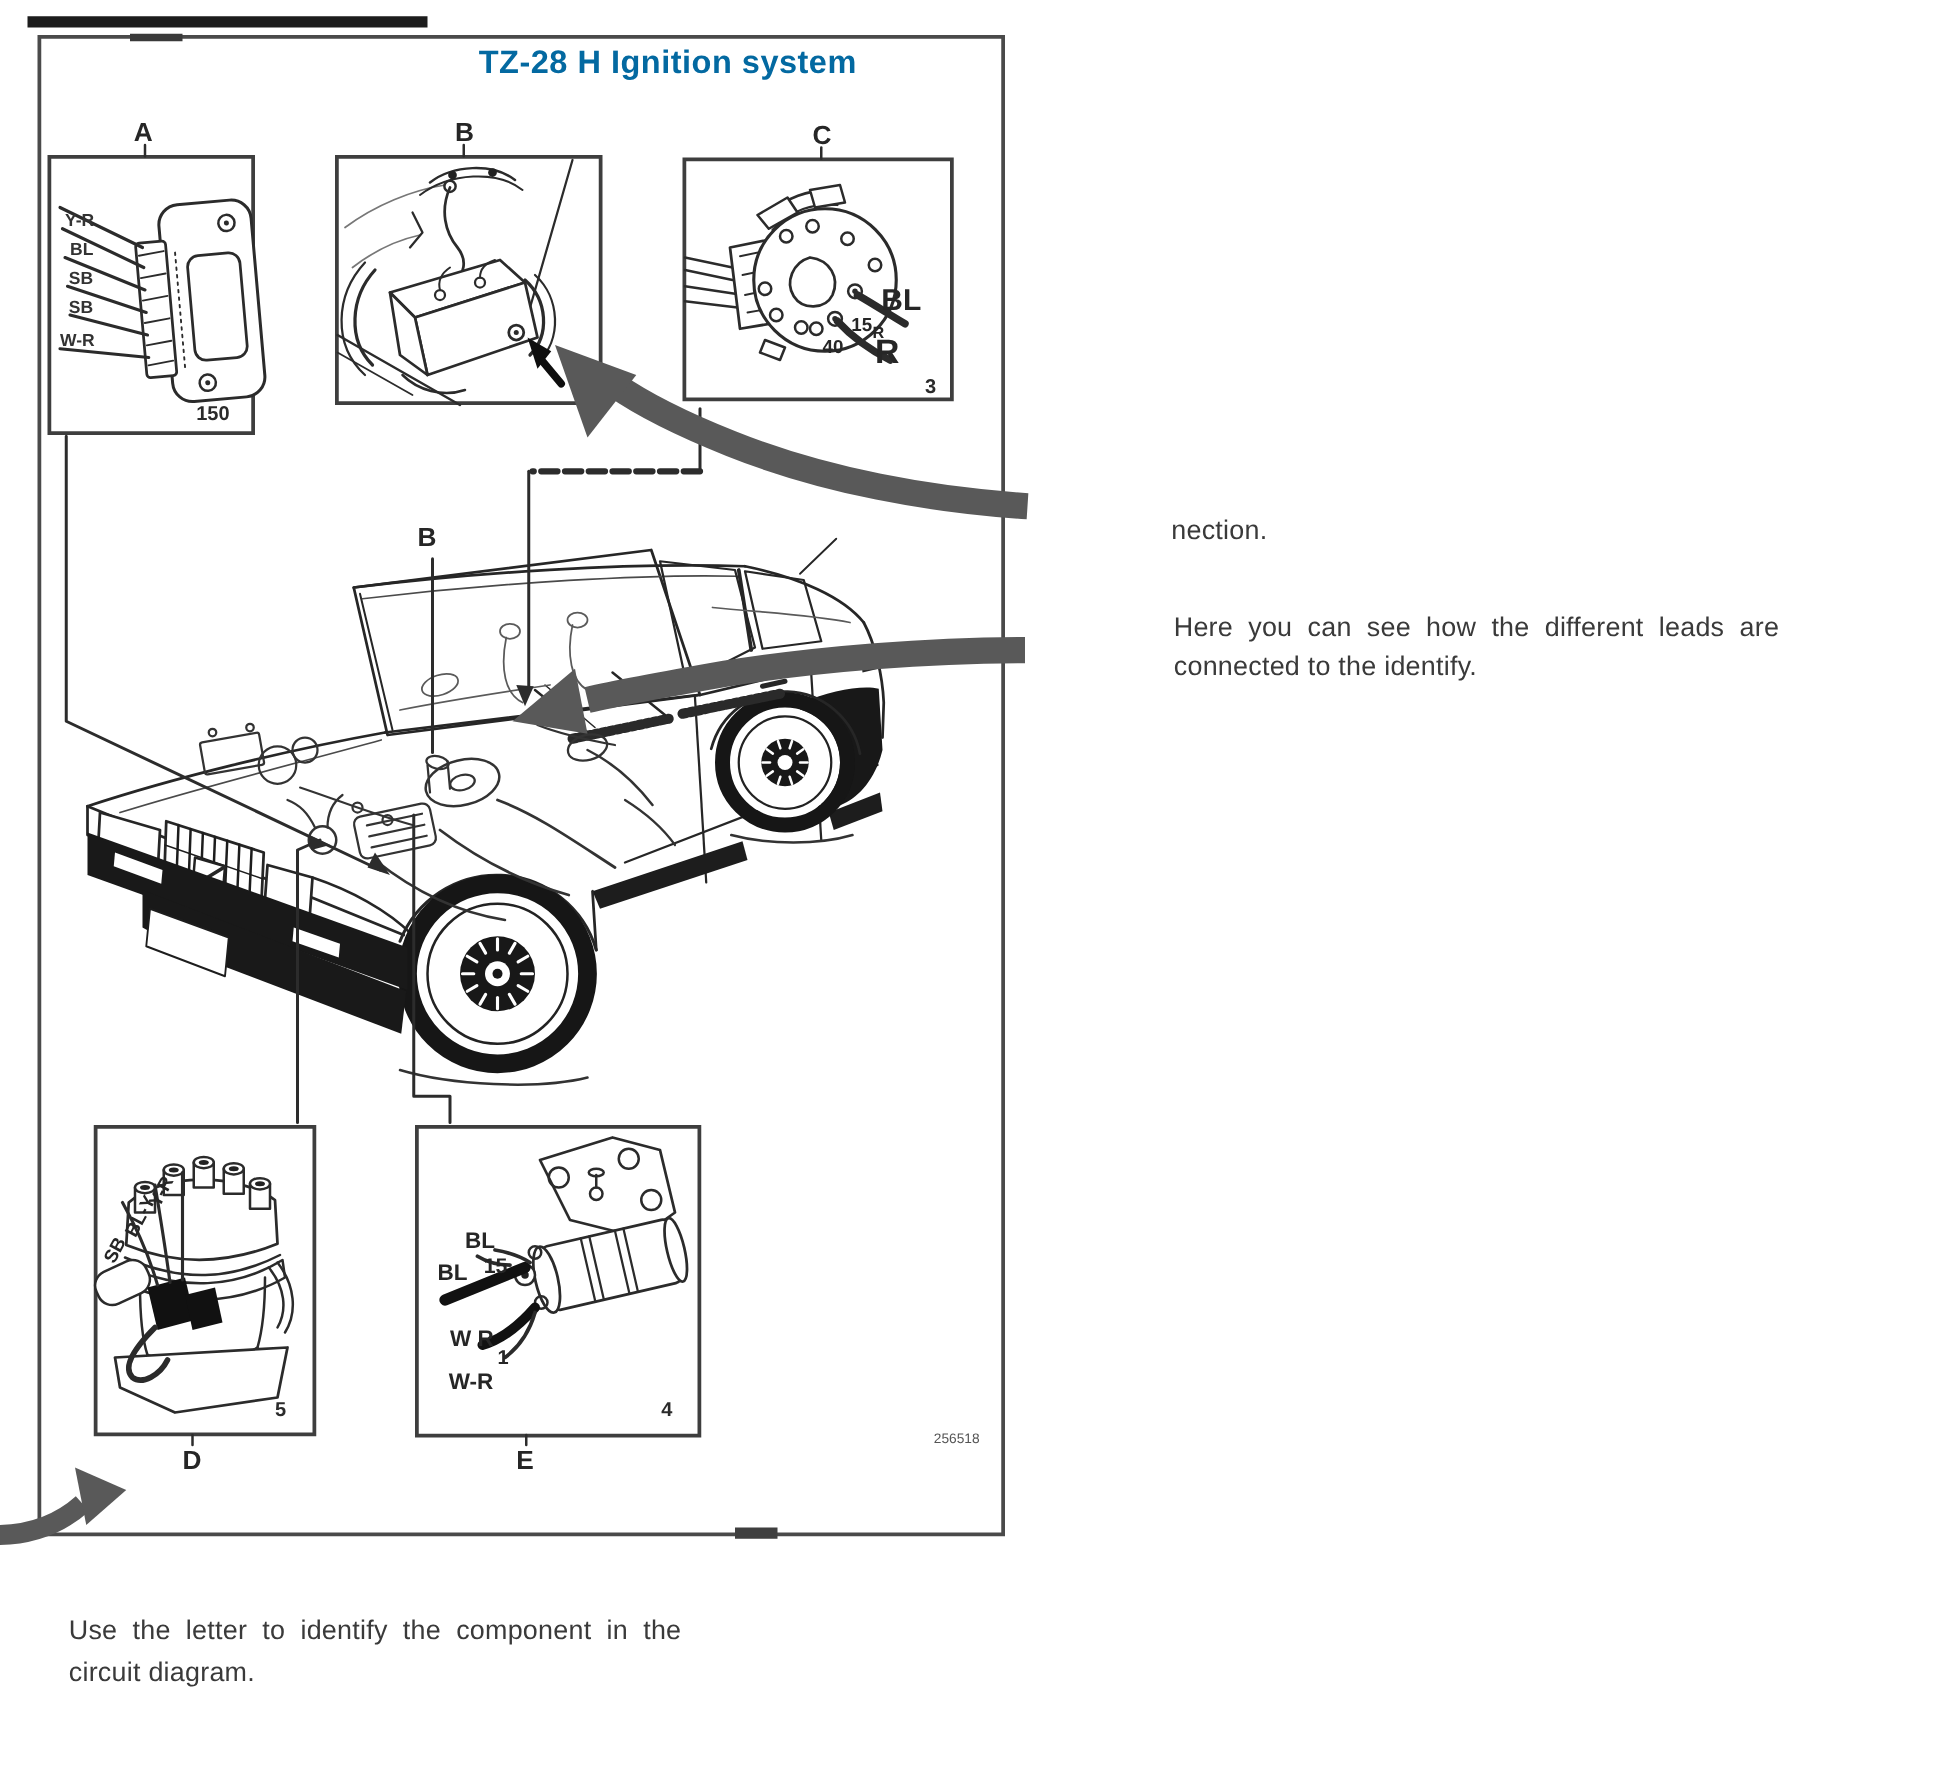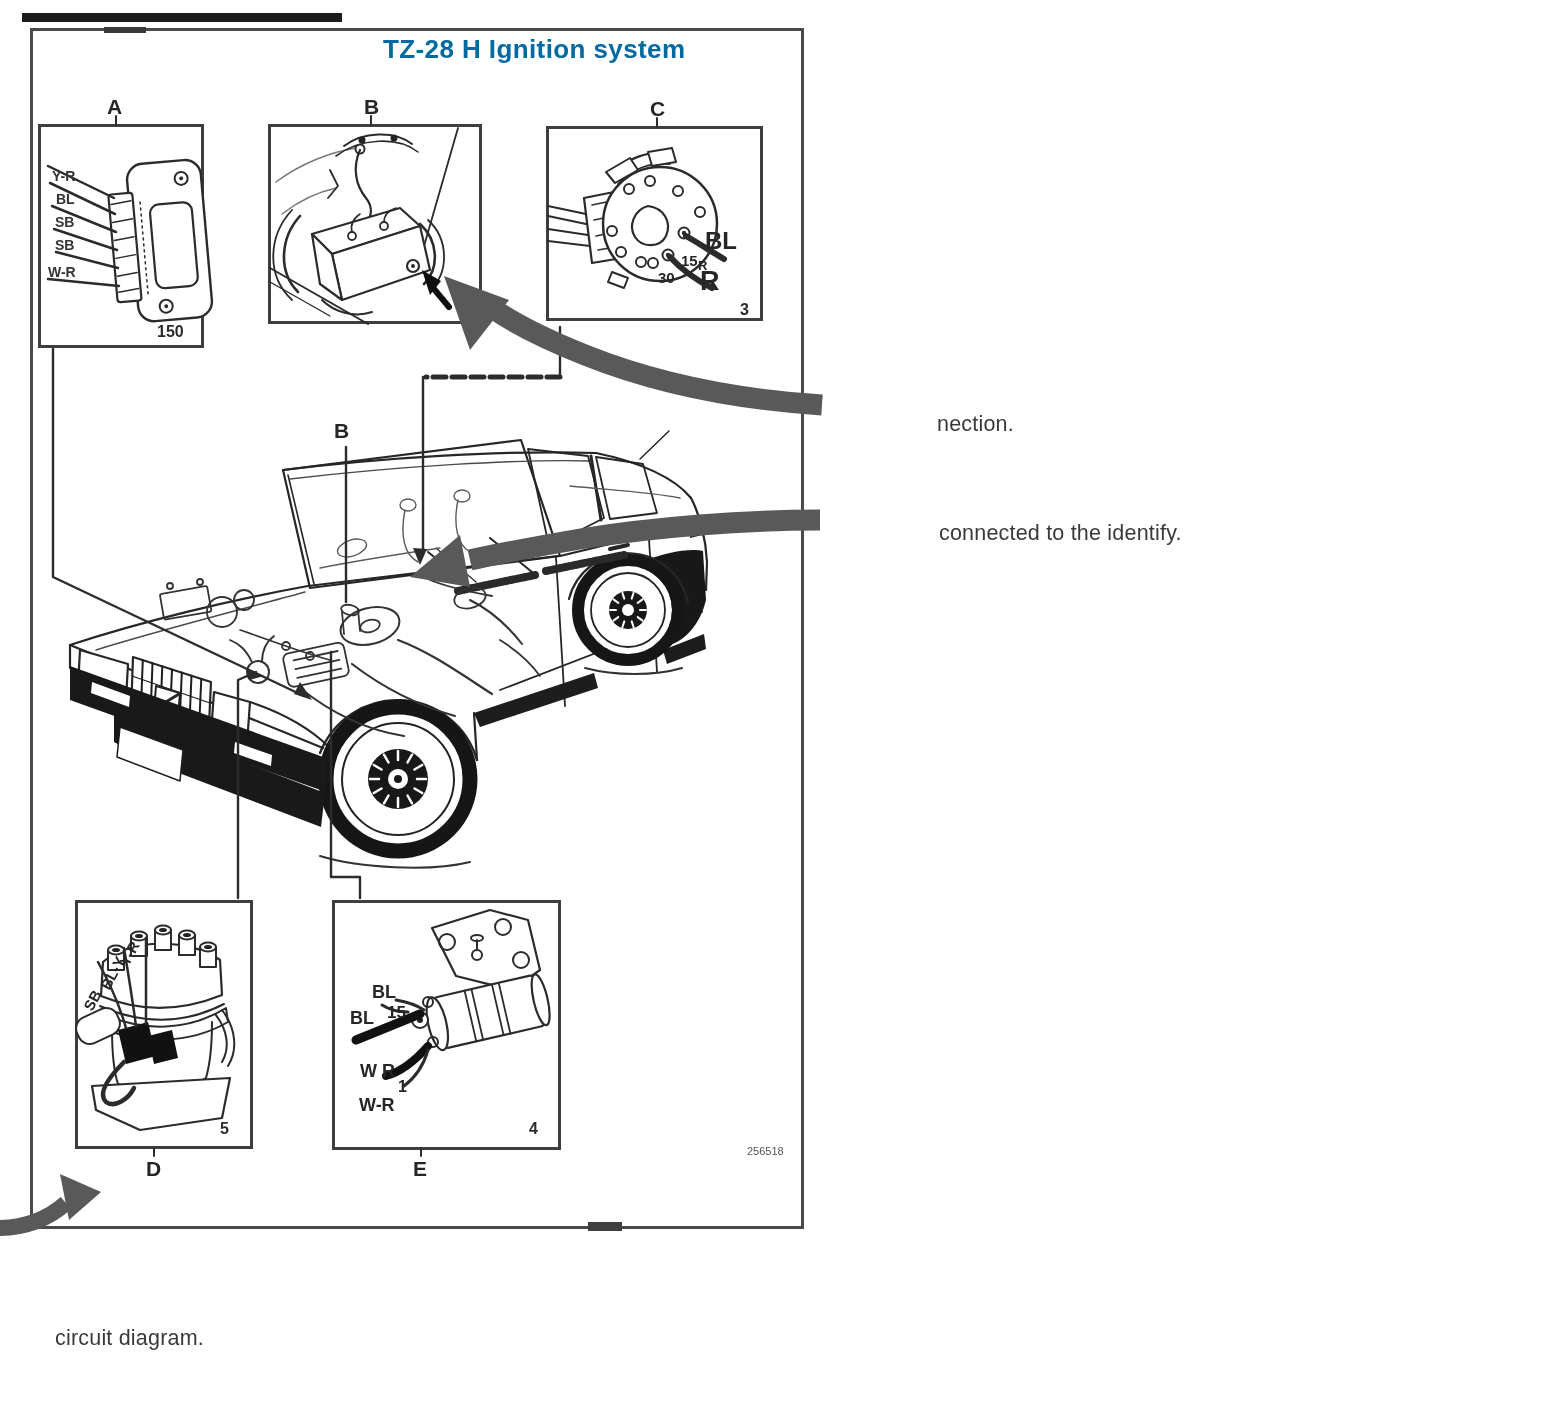--- a/index.html
+++ b/index.html
@@ -423,33 +423,35 @@
 
   <span class="lbl wire" style="left:52px;top:169px;">Y-R</span>
   <span class="lbl wire" style="left:56px;top:192px;">BL</span>
   <span class="lbl wire" style="left:55px;top:215px;">SB</span>
   <span class="lbl wire" style="left:55px;top:238px;">SB</span>
   <span class="lbl wire" style="left:48px;top:265px;">W-R</span>
 
   <span class="lbl" style="left:705px;top:229px;font-size:24px;font-weight:600;">BL</span>
   <span class="lbl" style="left:681px;top:253px;font-size:15px;font-weight:600;">15</span>
   <span class="lbl" style="left:698px;top:259px;font-size:13px;font-weight:600;">R</span>
-  <span class="lbl" style="left:658px;top:270px;font-size:15px;font-weight:600;">30</span>
+  <span class="lbl" style="left:658px;top:270px;font-size:15px;font-weight:600;">40</span>
   <span class="lbl" style="left:700px;top:268px;font-size:27px;font-weight:600;">R</span>
 
   <span class="lbl rot" style="left:94px;top:998px;">SB</span>
   <span class="lbl rot" style="left:111px;top:977px;">BL-Y</span>
   <span class="lbl rot" style="left:130px;top:953px;">Y-R</span>
 
   <span class="lbl" style="left:372px;top:983px;font-size:18px;font-weight:600;">BL</span>
   <span class="lbl" style="left:387px;top:1004px;font-size:17px;font-weight:600;">15</span>
   <span class="lbl" style="left:350px;top:1009px;font-size:18px;font-weight:600;">BL</span>
   <span class="lbl" style="left:360px;top:1062px;font-size:18px;font-weight:600;">W R</span>
   <span class="lbl" style="left:398px;top:1079px;font-size:16px;font-weight:600;">1</span>
   <span class="lbl" style="left:359px;top:1096px;font-size:18px;font-weight:600;">W-R</span>
 
   <span class="lbl" style="left:747px;top:1146px;font-size:11px;color:#555;">256518</span>
 
   <span class="note" style="left:937px;top:412px;text-align:center;">nection.</span>
+  <span class="note" style="left:939px;top:490px;word-spacing:6px;">Here you can see how the different leads are</span>
   <span class="note" style="left:939px;top:521px;">connected to the identify.</span>
+  <span class="note" style="left:55px;top:1292px;word-spacing:6px;">Use the letter to identify the component in the</span>
   <span class="note" style="left:55px;top:1296px;margin-top:30px;">circuit diagram.</span>
 
 </div>
 
 </body></html>

